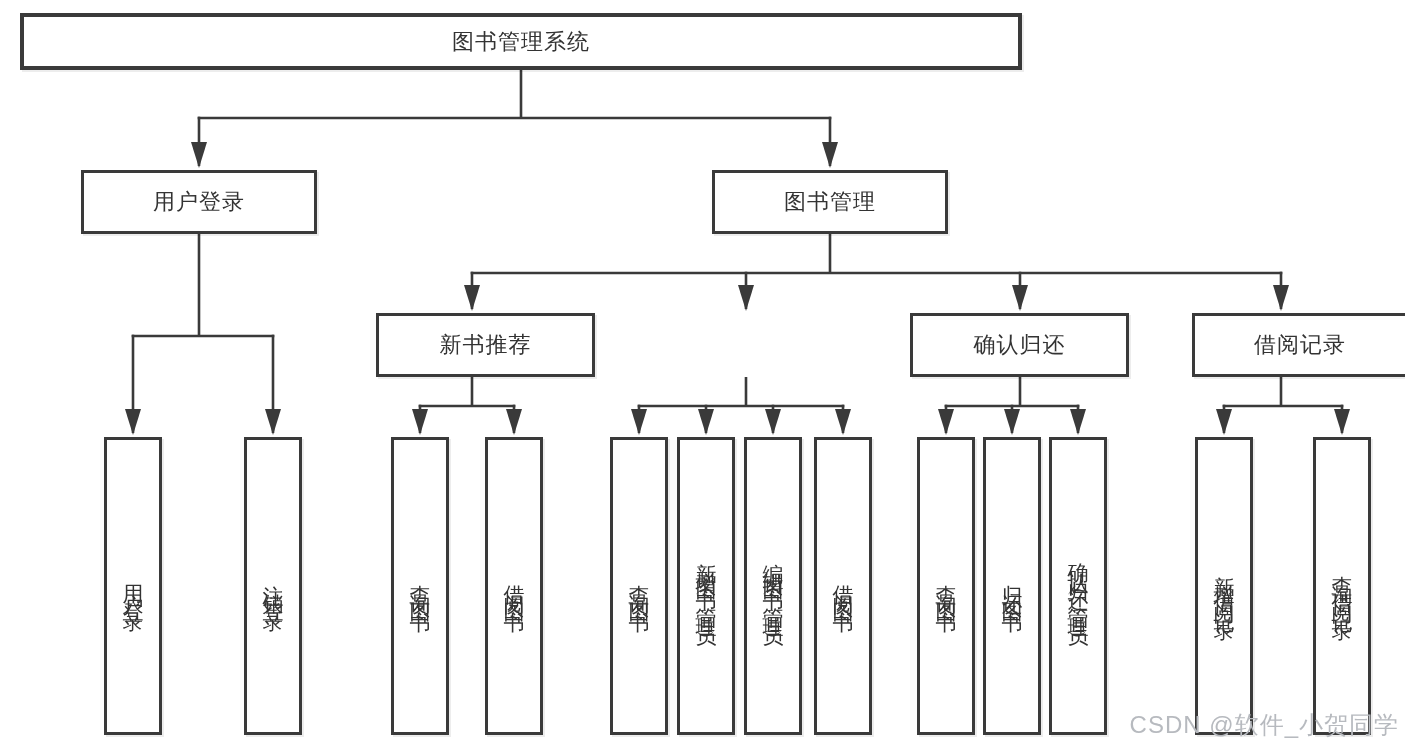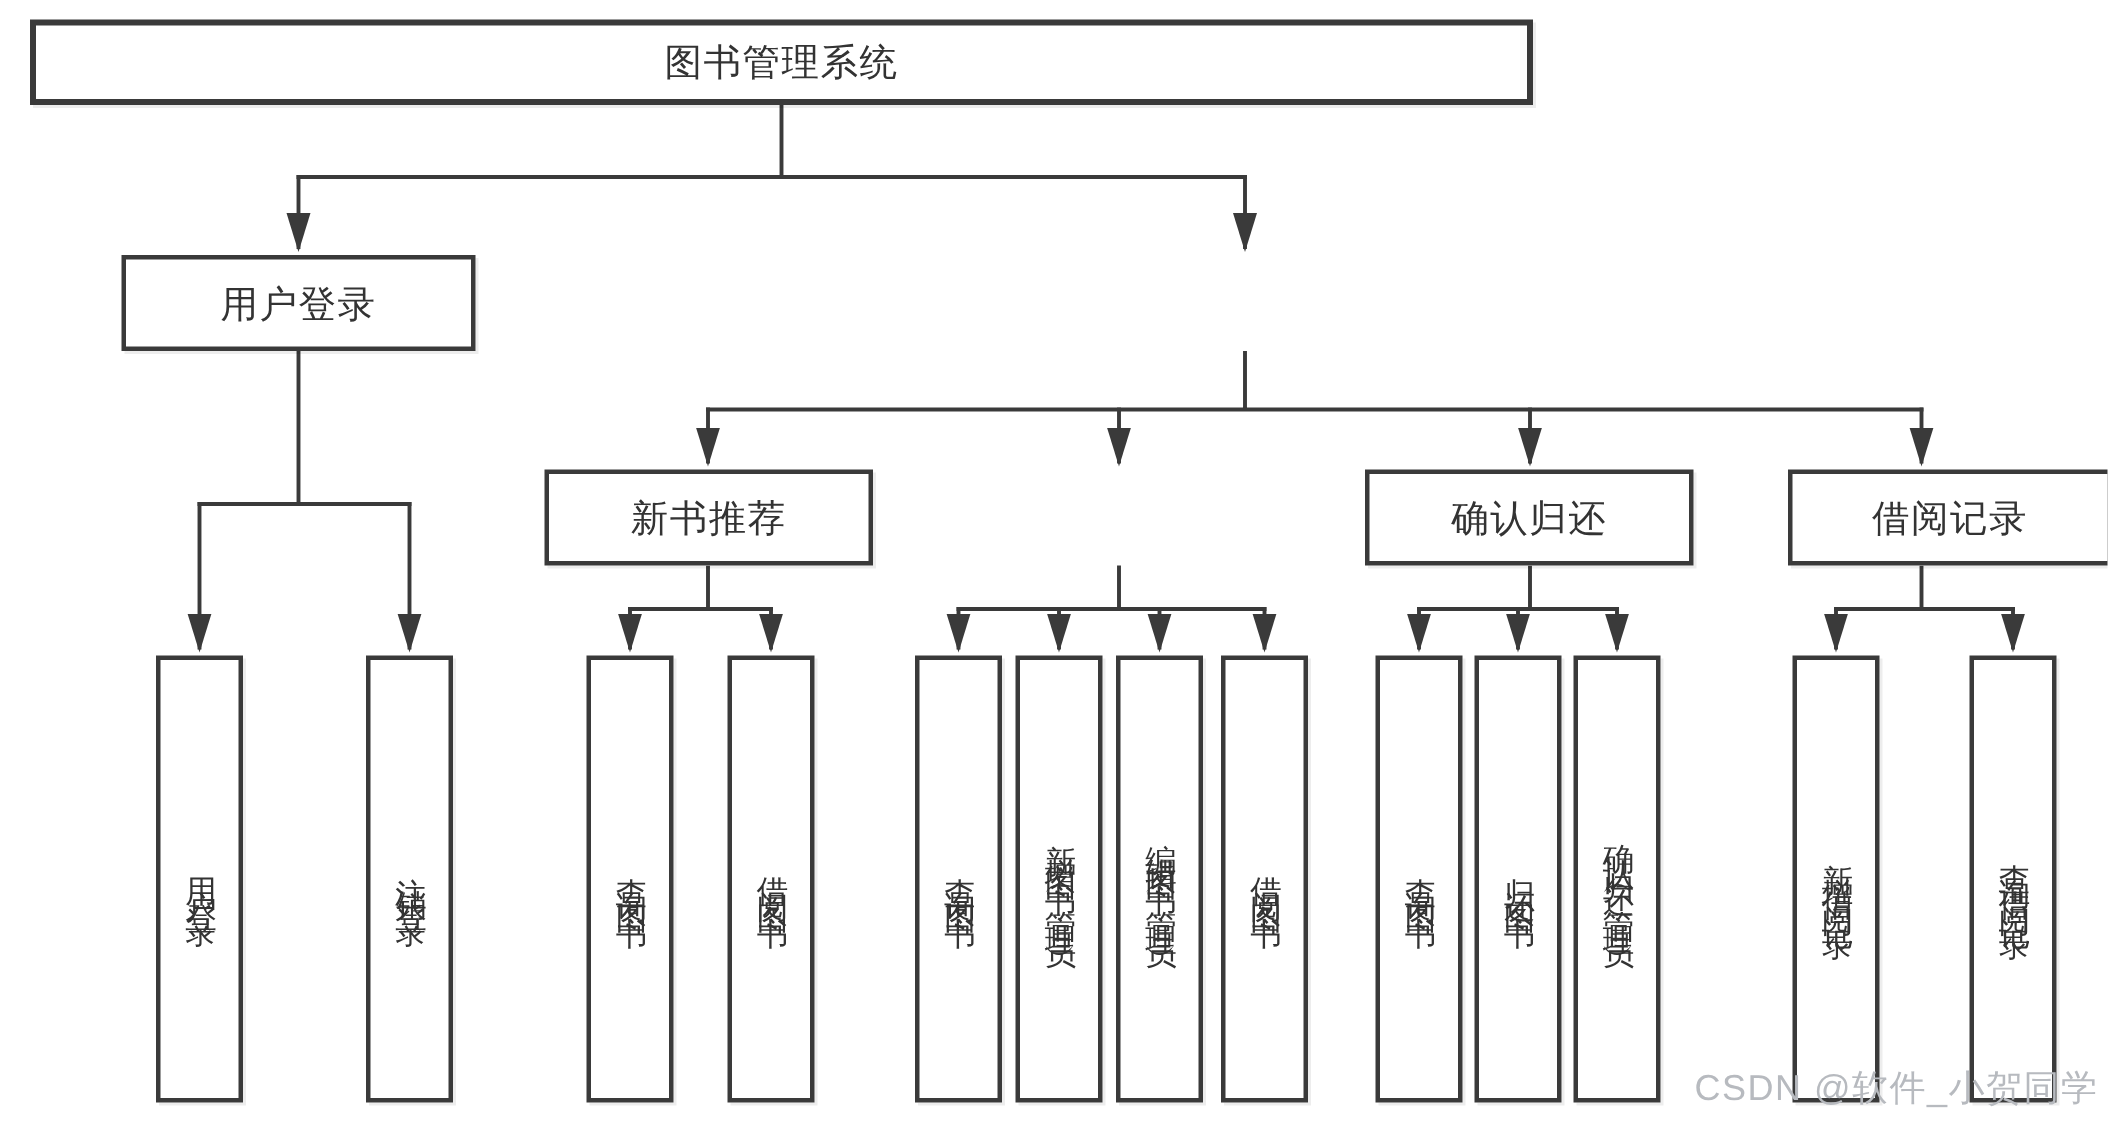--- a/index.html
+++ b/index.html
@@ -36,21 +36,21 @@
   .arrowhead-shape { fill: var(--line); }
   .box {
     position: absolute;
     box-sizing: border-box;
     background: var(--background);
     border: 3px solid var(--line);
     color: var(--text);
     display: flex;
     align-items: center;
     justify-content: center;
-    font-size: 25px;
+    font-size: 22px;
     box-shadow: 2px 2px 0 rgba(0,0,0,0.07);
   }
   .box.root { border-width: 4px; }
   .hbox { letter-spacing: 1px; }
   .vbox {
     writing-mode: vertical-rl;
     text-orientation: mixed;
     letter-spacing: 9px;
     font-size: 21px;
     top: 437px; width: 58px; height: 298px;
@@ -108,22 +108,23 @@
     <line class="arrowline" x1="1078" y1="404.7" x2="1078" y2="433" marker-end="url(#ah)"></line>
 
     <path class="connector" d="M1281 377 L1281 406 M1222.7 406 L1343.3 406"></path>
     <line class="arrowline" x1="1224" y1="404.7" x2="1224" y2="433" marker-end="url(#ah)"></line>
     <line class="arrowline" x1="1342" y1="404.7" x2="1342" y2="433" marker-end="url(#ah)"></line>
   </svg>
 
   <div class="box root hbox" style="left:20px; top:13px; width:1002px; height:57px;">图书管理系统</div>
 
   <div class="box hbox lvl2" style="left:81px; width:236px;">用户登录</div>
+  <div class="box hbox lvl2" style="left:712px; width:236px;">图书管理</div>
 
-  <div class="box hbox lvl3" style="left:363px; width:219px;">新书推荐</div>
+  <div class="box hbox lvl3" style="left:376px; width:219px;">新书推荐</div>
   <div class="box hbox lvl3" style="left:910px; width:219px;">确认归还</div>
   <div class="box hbox lvl3" style="left:1172px; width:216px;margin-left:20px;">借阅记录</div>
 
   <div class="box vbox" style="left:104px;">用户登录</div>
   <div class="box vbox" style="left:244px;">注销登录</div>
 
   <div class="box vbox" style="left:391px;">查询图书</div>
   <div class="box vbox" style="left:485px;">借阅图书</div>
 
   <div class="box vbox" style="left:610px;">查询图书</div>

